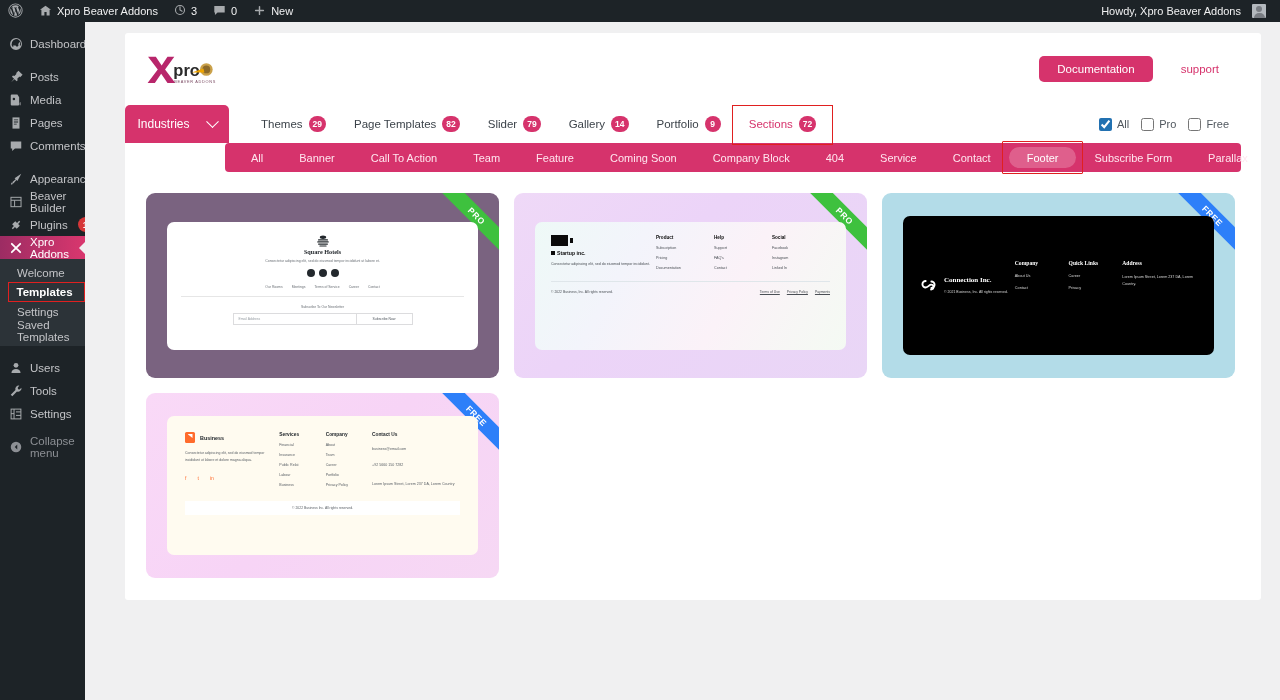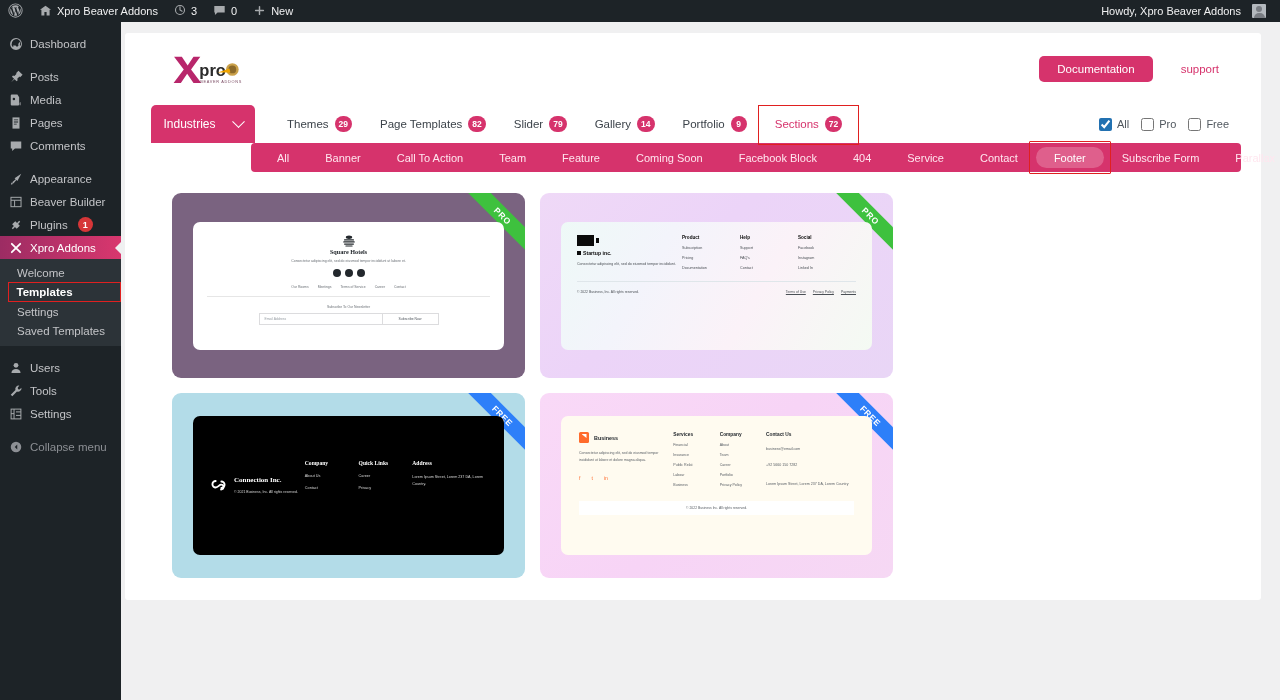--- a/index.html
+++ b/index.html
@@ -35,21 +35,21 @@
     width: 6px; height: 6px; border-radius: 50%; background: #787c82;
   }
   .avatar-sq::after {
     content: ""; position: absolute; left: 1.5px; top: 9px;
     width: 11px; height: 7px; border-radius: 5px 5px 0 0; background: #787c82;
   }
 
   
   #sidebar {
     position: absolute; top: 22px; left: 0;
-    width: 121px; height: 678px;
+    width: 85px; height: 678px;
     background: #1d2327; color: #c3c4c7;
     font-size: 11.5px;
     overflow: hidden;
   }
   .menu-row {
     display: flex; align-items: center; gap: 7px;
     height: 23px; padding: 0 0 0 8px; color: #c3c4c7;
     position: relative;
   }
   .menu-row .mi { width: 15px; height: 15px; flex: 0 0 15px; display:flex; align-items:center; justify-content:center; }
@@ -81,21 +81,20 @@
     margin-left: 3px; padding: 0 3px;
   }
   .menu-row.dim { color: #8c8f94; }
 
   
   #main { position: absolute; top: 22px; left: 107px; width: 1173px; height: 678px; }
   .panel {
     position: absolute; left: 18px; top: 11px;
     width: 1136px; background: #fff; border-radius: 3px;
     padding-bottom: 22px;
-    padding-left: 26px;
   }
 
   
   .panel-head {
     height: 72px; display: flex; align-items: center;
     padding: 0 22px 0 20px;
   }
   .logo-wrap { display: flex; align-items: center; }
   .logo-svg { display:block; }
   .head-btns { margin-left: auto; display: flex; align-items: center; gap: 8px; }
@@ -537,21 +536,21 @@
       </div>
     </div>
 
     <div class="subbar">
       <div class="stab">All</div>
       <div class="stab">Banner</div>
       <div class="stab">Call To Action</div>
       <div class="stab">Team</div>
       <div class="stab">Feature</div>
       <div class="stab">Coming Soon</div>
-      <div class="stab">Facebook Block</div>
+      <div class="stab">Company Block</div>
       <div class="stab">404</div>
       <div class="stab">Service</div>
       <div class="stab">Contact</div>
       <div class="stab on">Footer</div>
       <div class="stab">Subscribe Form</div>
       <div class="stab">Parallax</div>
       <div class="stab">Counter</div>
     </div>
 
     <div class="grid">

